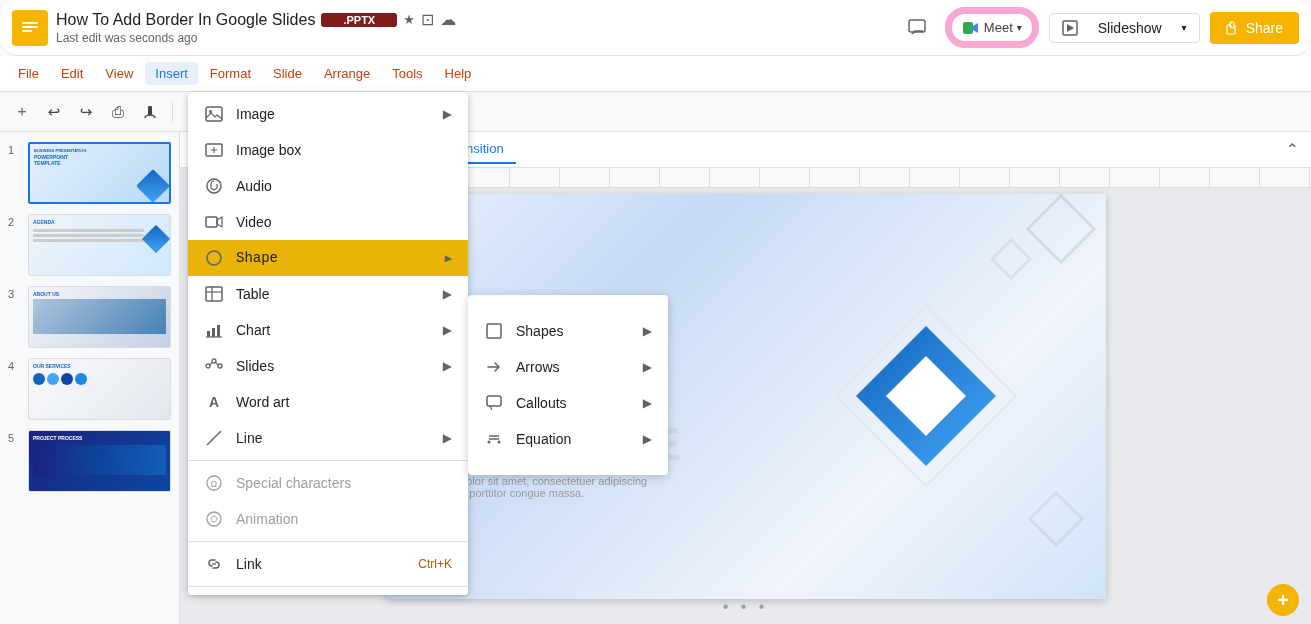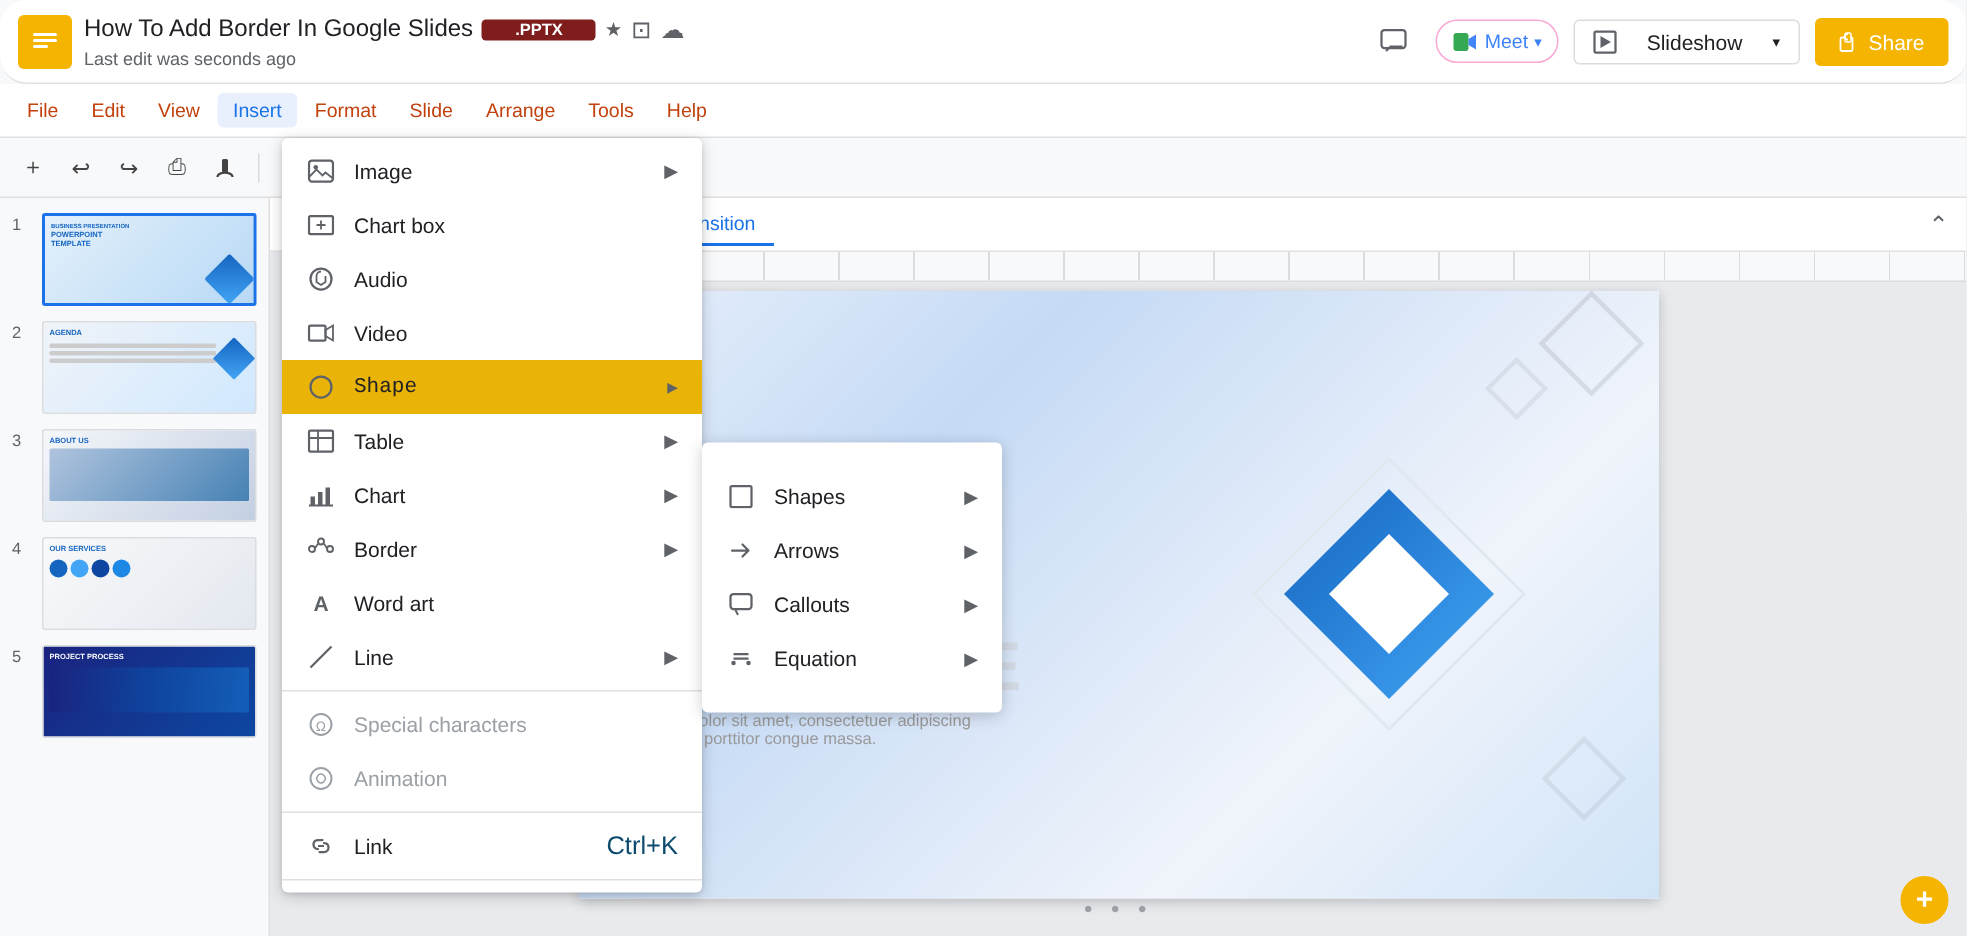--- a/index.html
+++ b/index.html
@@ -26,22 +26,22 @@
     }
     #doc-subtitle { font-size: 12px; color: #5f6368; }
     #header-right { display: flex; align-items: center; gap: 10px; margin-left: auto; }
     .header-icon-btn {
       width: 36px; height: 36px; border-radius: 50%; border: none; background: none;
       cursor: pointer; display: flex; align-items: center; justify-content: center;
       color: #5f6368; font-size: 18px;
     }
     #meet-btn {
       display: flex; align-items: center; gap: 4px; padding: 6px 10px;
-      border: 1px solid #f9a8d4; border-radius: 20px; cursor: pointer; background: #fff;
-      font-size: 13px; color: #3b82f6;
+      border: 7px solid #f9a8d4; border-radius: 20px; cursor: pointer; background: #fff;
+      font-size: 13px; color: #404040;
     }
     #slideshow-btn {
       display: flex; align-items: center; gap: 20px; padding: 6px 12px;
       border: 1px solid #dadce0; border-radius: 4px; cursor: pointer; background: #fff;
       font-size: 14px; color: #202124;
     }
     #share-btn {
       display: flex; align-items: center; gap: 6px; padding: 8px 16px;
       background: #f4b400; border-radius: 4px; cursor: pointer; border: none;
       font-size: 14px; font-weight: 500; color: #fff;
@@ -152,21 +152,21 @@
     .menu-section-item.disabled { color: #9aa0a6; cursor: default; }
     .menu-item-icon {
       width: 20px; height: 20px; display: flex; align-items: center; justify-content: center;
       flex-shrink: 0; color: #5f6368; font-size: 16px;
     }
     .menu-item-label { flex: 1; }
     .menu-item-arrow {
       color: #5f6368; font-size: 12px; margin-left: auto;
     }
     .menu-divider { height: 1px; background: #e0e0e0; margin: 4px 0; }
-    .menu-shortcut { color: #0c4a6e; font-size: 17px; margin-left: auto; }
+    .menu-shortcut { color: #a16207; font-size: 12px; margin-left: auto; }
 
     
     #shape-submenu {
       position: absolute; left: 188px; top: 295px; z-index: 1001;
       background: #fff; border-radius: 4px; min-width: 200px;
       box-shadow: 0 2px 10px rgba(0,0,0,0.2);
       padding: 18px 0;
     }
     
     #shape-submenu { left: 468px; top: 295px; }
@@ -407,21 +407,21 @@
     <span class="menu-item-arrow">▶</span>
   </div>
 
   <div class="menu-section-item">
     <span class="menu-item-icon">
       <svg width="18" height="18" viewBox="0 0 18 18">
           <rect x="1" y="3" width="16" height="12" rx="1" stroke="#5f6368" stroke-width="1.5" fill="none"></rect>
           <path d="M6 9h6M9 6v6" stroke="#5f6368" stroke-width="1.2"></path>
         </svg>
     </span>
-    <span class="menu-item-label">Chart box</span>
+    <span class="menu-item-label">Image box</span>
   </div>
 
   <div class="menu-section-item">
     <span class="menu-item-icon">
       <svg width="18" height="18" viewBox="0 0 18 18">
           <circle cx="9" cy="9" r="7" stroke="#5f6368" stroke-width="1.5" fill="none"></circle>
           <path d="M6 7c0-1.7 1.3-3 3-3" stroke="#5f6368" stroke-width="1.2" fill="none"></path>
           <path d="M6 7v4l3 2 3-2V7" stroke="#5f6368" stroke-width="1.2" fill="none"></path>
         </svg>
     </span>
@@ -476,21 +476,21 @@
   <div class="menu-section-item">
     <span class="menu-item-icon">
       <svg width="18" height="18" viewBox="0 0 18 18">
           <circle cx="3" cy="9" r="2" stroke="#5f6368" stroke-width="1.3" fill="none"></circle>
           <circle cx="9" cy="4" r="2" stroke="#5f6368" stroke-width="1.3" fill="none"></circle>
           <circle cx="15" cy="9" r="2" stroke="#5f6368" stroke-width="1.3" fill="none"></circle>
           <line x1="5" y1="8.5" x2="7" y2="5.5" stroke="#5f6368" stroke-width="1.2"></line>
           <line x1="11" y1="5.5" x2="13" y2="8.5" stroke="#5f6368" stroke-width="1.2"></line>
         </svg>
     </span>
-    <span class="menu-item-label">Border</span>
+    <span class="menu-item-label">Slides</span>
     <span class="menu-item-arrow">▶</span>
   </div>
 
   <div class="menu-section-item">
     <span class="menu-item-icon">
       <span style="font-size:14px;font-weight:bold;color:#5f6368;">A</span>
     </span>
     <span class="menu-item-label">Word art</span>
   </div>
 

